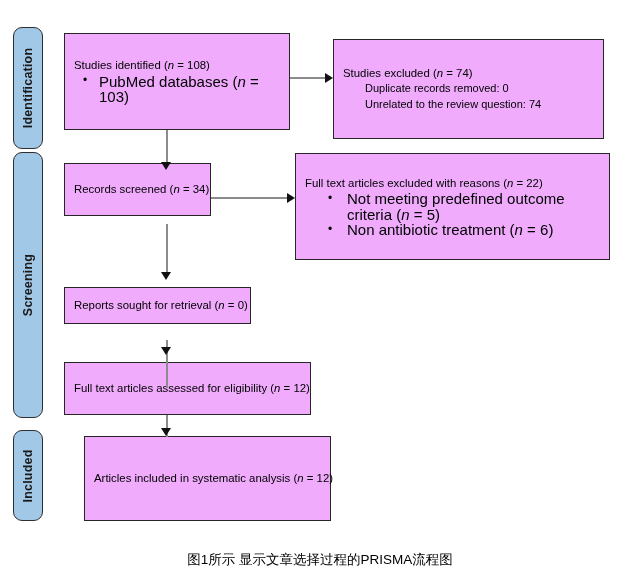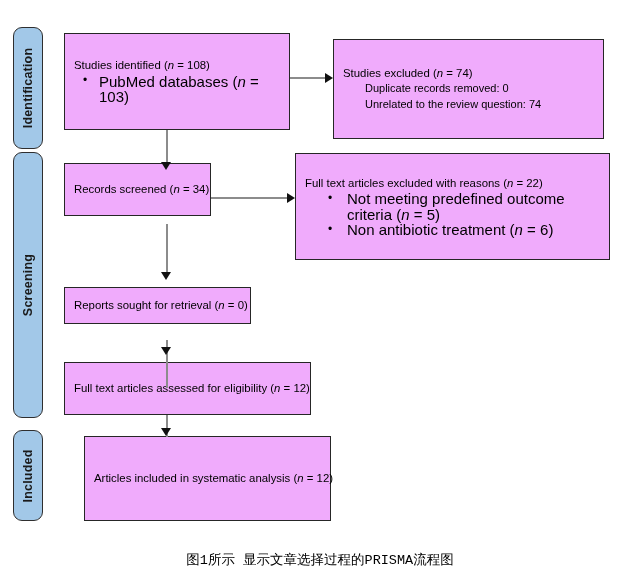--- a/index.html
+++ b/index.html
@@ -128,21 +128,21 @@
   }
 
   
   .caption {
     position: absolute;
     left: 0;
     width: 640px;
     text-align: center;
     font-size: 13.5px;
     color: #000;
-    font-family: Liberation Mono, monospace;
+    font-family: Liberation Sans, sans-serif;
   }
 </style>
 </head>
 <body>
 
 <div id="diagram">
 
   <div class="stage-bar" style="left:13px; top:27px; width:30px; height:122px;">
     <span class="stage-label">Identification</span>
   </div>

